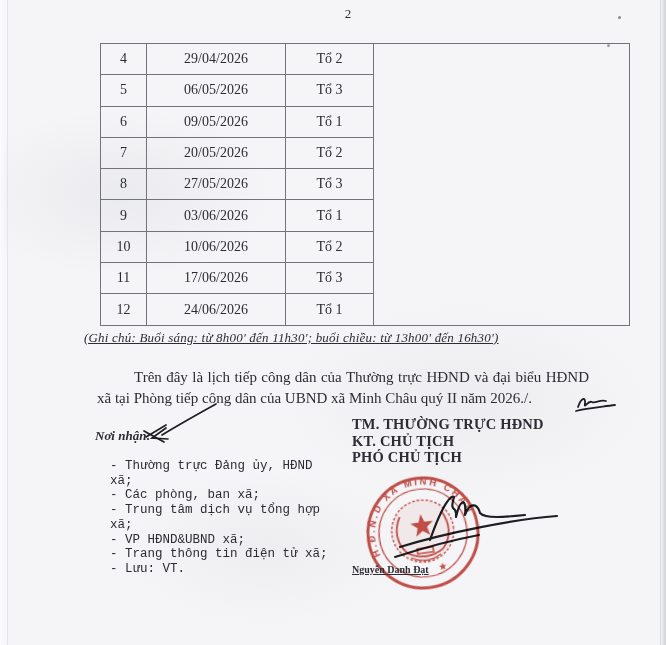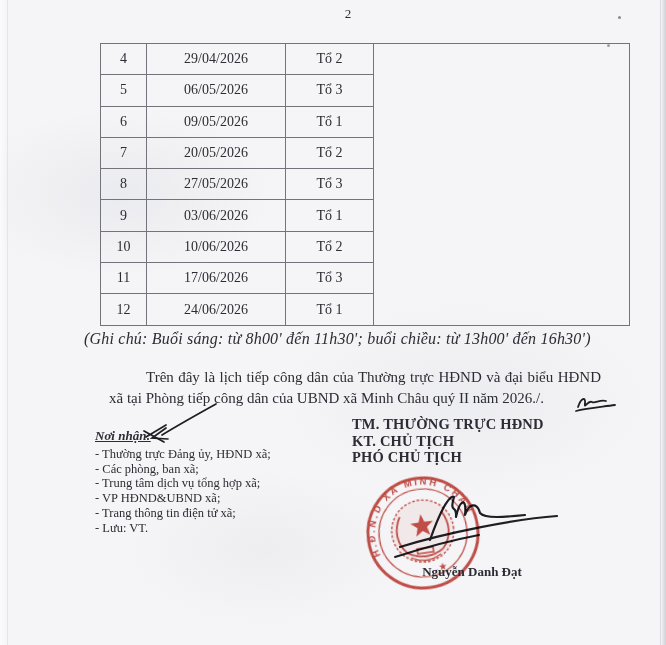--- a/index.html
+++ b/index.html
@@ -32,35 +32,35 @@
 
   table.schedule{position:absolute;left:100px;top:43px;border-collapse:collapse;
     table-layout:fixed;}
   table.schedule td{border:1px solid #73737b;height:30.3px;text-align:center;
     vertical-align:middle;font-size:14px;padding:0;color:#2c2c34;}
   td.col-no{width:45px;}
   td.col-date{width:138px;}
   td.col-group{width:87px;}
   td.empty-col{width:255px;background:transparent;}
 
-  .note{position:absolute;left:84px;top:330px;font-style:italic;font-size:16px;
-    white-space:nowrap;letter-spacing:.2px;}
-
-  .closing{position:absolute;left:109px;top:367px;width:492px;font-size:15px;
+  .note{position:absolute;left:84px;top:330px;font-style:italic;font-size:13px;
+    white-space:nowrap;letter-spacing:.2px;text-decoration:underline;}
+
+  .closing{position:absolute;left:97px;top:367px;width:492px;font-size:15px;
     line-height:1.42;text-align:justify;text-indent:37px;}
 
   .recipients{position:absolute;left:95px;top:428px;width:250px;}
-  .recipients-heading{font-weight:bold;font-style:italic;font-size:13px;margin:0 0 3px 0;text-decoration:underline;}
-  .recipients ul{list-style:none;margin:0;padding:0;}
+  .recipients-heading{font-weight:bold;font-style:italic;font-size:13px;margin:0 0 3px 0;}
+  .recipients ul{list-style:none;margin:15px;padding:0;font-family:Liberation Mono, monospace;}
   .recipients li{font-size:12.5px;line-height:14.7px;}
 
   .sig-titles{position:absolute;left:352px;top:416px;width:240px;text-align:left;
     font-weight:bold;font-size:14.5px;line-height:16.5px;letter-spacing:.2px;}
-  .sig-name{position:absolute;left:352px;top:564px;width:240px;text-align:center;
-    font-weight:bold;font-size:13px;}
+  .sig-name{position:absolute;left:352px;top:564px;width:240px;text-align:left;
+    font-weight:bold;font-size:10px;text-decoration:underline;}
 
   .stamp-svg{position:absolute;left:358px;top:468px;width:130px;height:130px;
     mix-blend-mode:multiply;transform:rotate(-8deg);filter:blur(.3px);opacity:.92;}
   .signature-svg{position:absolute;left:385px;top:485px;width:185px;height:80px;
     mix-blend-mode:multiply;}
   .initials-svg{position:absolute;left:572px;top:392px;width:50px;height:24px;
     mix-blend-mode:multiply;}
   .arrow-svg{position:absolute;left:130px;top:400px;width:92px;height:50px;
     mix-blend-mode:multiply;}
 </style>

